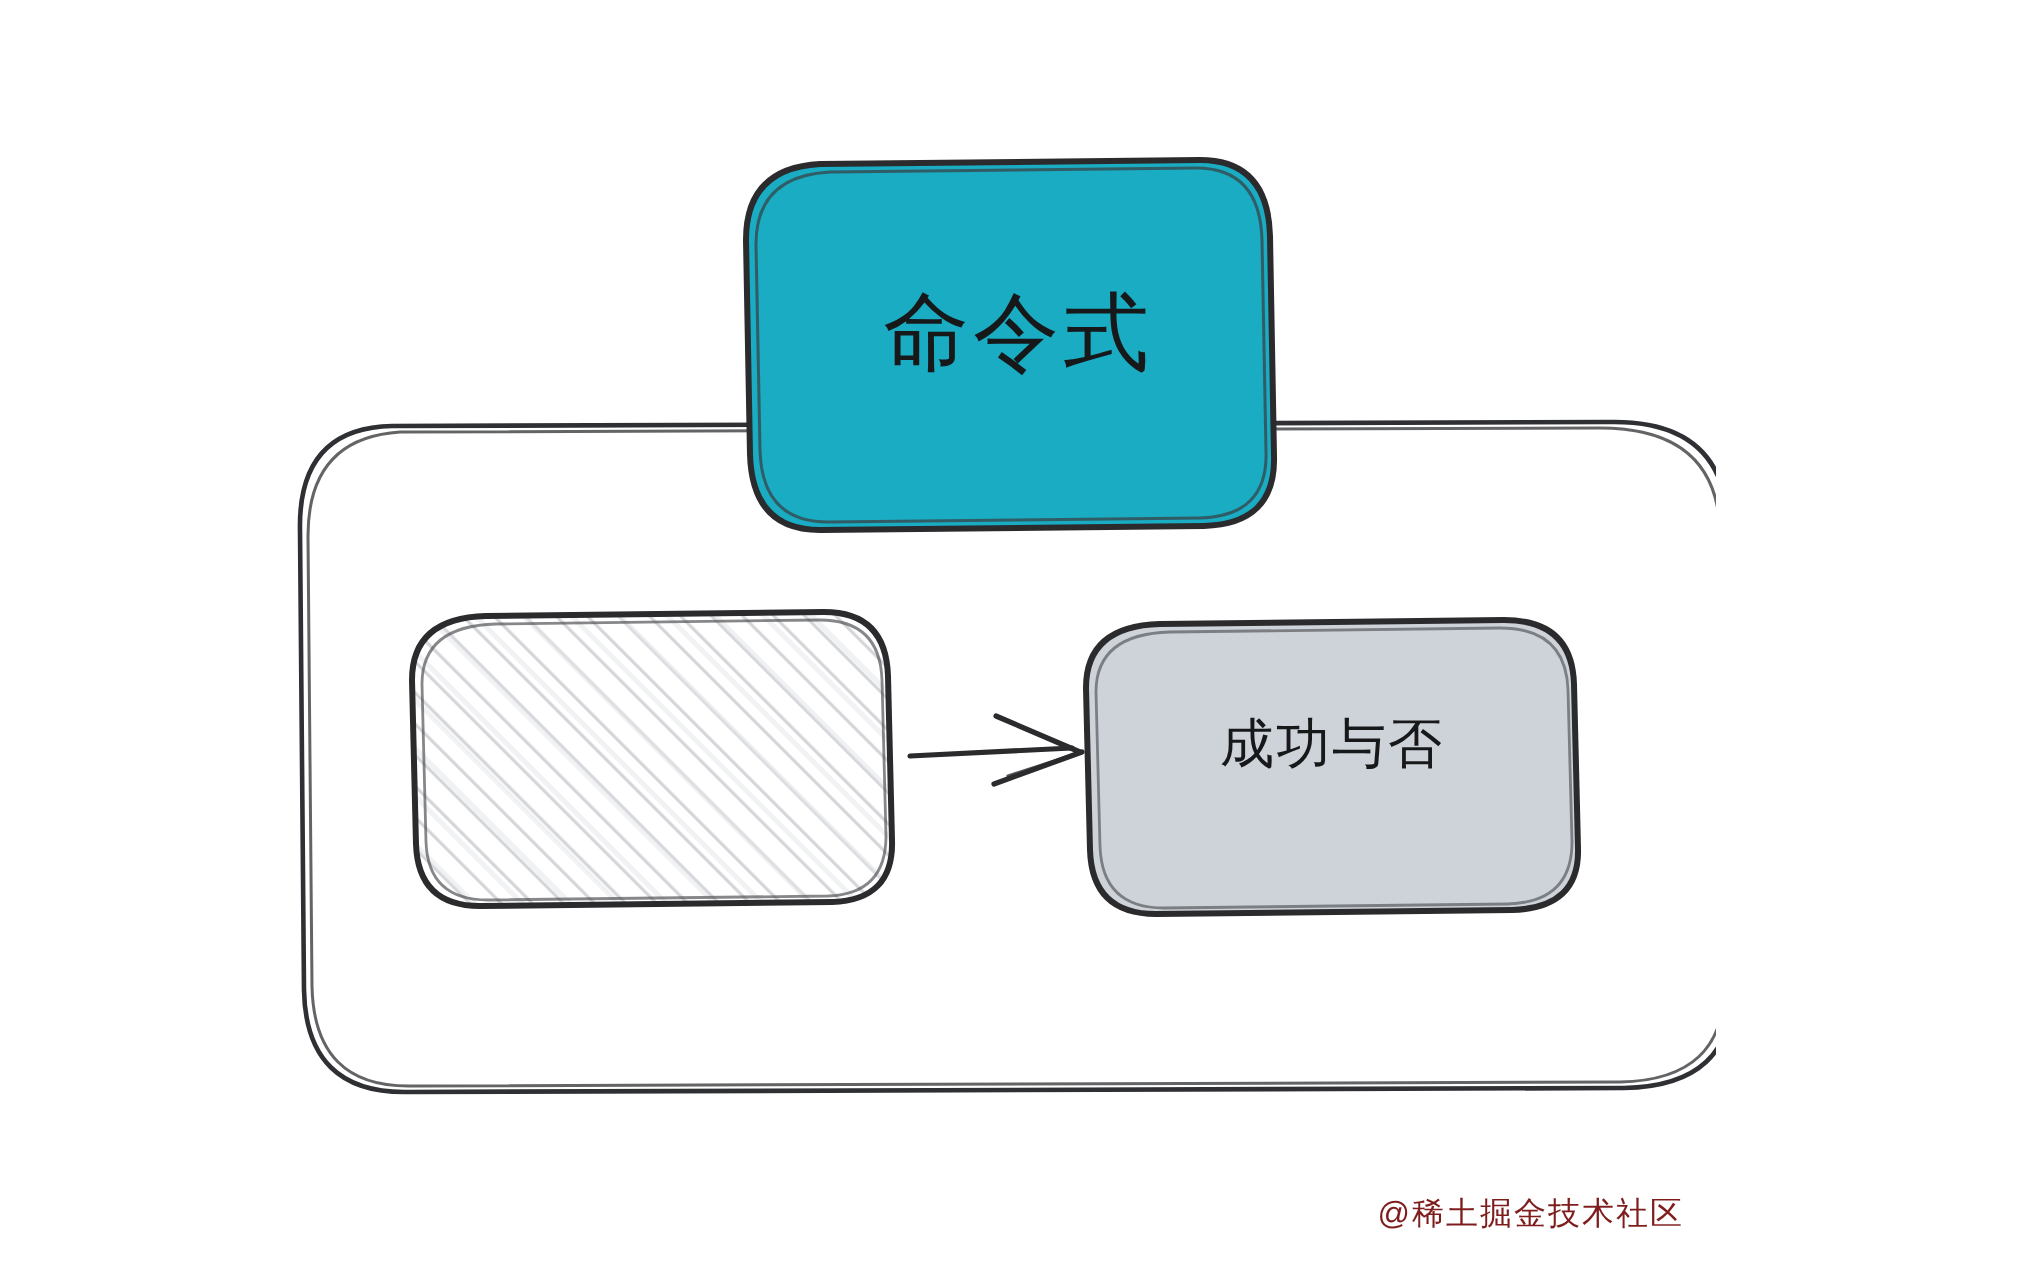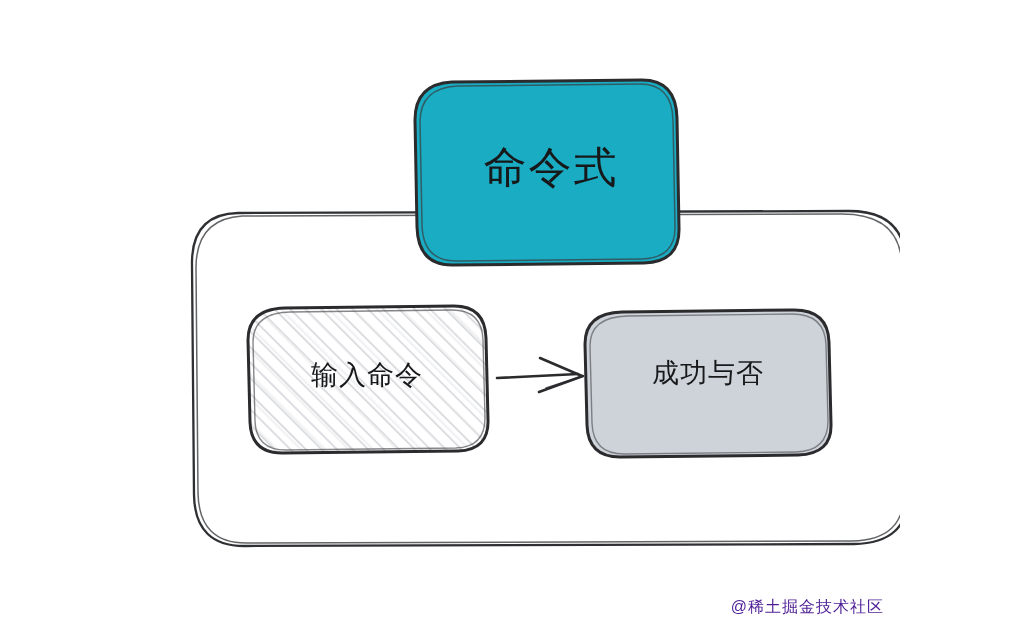--- a/index.html
+++ b/index.html
@@ -10,21 +10,20 @@
   }
   body {
     font-family: "Liberation Sans", "DejaVu Sans", sans-serif;
   }
   #canvas {
     position: relative;
     width: 858px;
     height: 632px;
     background: #ffffff;
     overflow: hidden;
-    margin-left: 42px;
   }
   #stage {
     position: absolute;
     inset: 0;
     width: 1018px;
     height: 632px;
   }
   .label {
     position: absolute;
     color: #17181a;
@@ -54,21 +53,21 @@
     width: 252px;
     font-size: 27px;
     letter-spacing: 1px;
     font-family: Liberation Mono, monospace;
   }
   #watermark {
     position: absolute;
     right: 16px;
     bottom: 14px;
     font-size: 16px;
-    color: #4c1d95;
+    color: #7f1d1d;
     letter-spacing: 1px;
     user-select: none;
   }
 </style>
 </head>
 <body>
 
 <div id="canvas">
 
   <svg id="stage" viewBox="0 0 1018 632">
@@ -132,19 +131,18 @@
 
     <g>
       <path d="M 410 82 L 600 80 Q 634 80 635 118 L 637 228 Q 638 262 602 263 L 410 265 Q 376 265 375 227 L 373 120 Q 373 84 410 82 Z" fill="#19acc2"></path>
       <path d="M 410 82 L 600 80 Q 634 80 635 118 L 637 228 Q 638 262 602 263 L 410 265 Q 376 265 375 227 L 373 120 Q 373 84 410 82 Z" fill="none" stroke="#2b2b2e" stroke-width="3" stroke-linecap="round" stroke-linejoin="round"></path>
       <path d="M 415 86 L 598 84 Q 630 84 631 120 L 633 226 Q 634 258 600 259 L 414 261 Q 381 261 380 225 L 378 122 Q 378 88 415 86 Z" fill="none" stroke="#3a3b3f" stroke-width="1.5" opacity="0.7" stroke-linecap="round" stroke-linejoin="round"></path>
     </g>
   </svg>
 
   <div class="label" id="title-label">命令式</div>
 
-  <div class="label" id="node-a-label">输入命令</div>
 
   <div class="label" id="node-b-label">成功与否</div>
 
   <div id="watermark">@稀土掘金技术社区</div>
 
 </div>
 
 </body></html>

